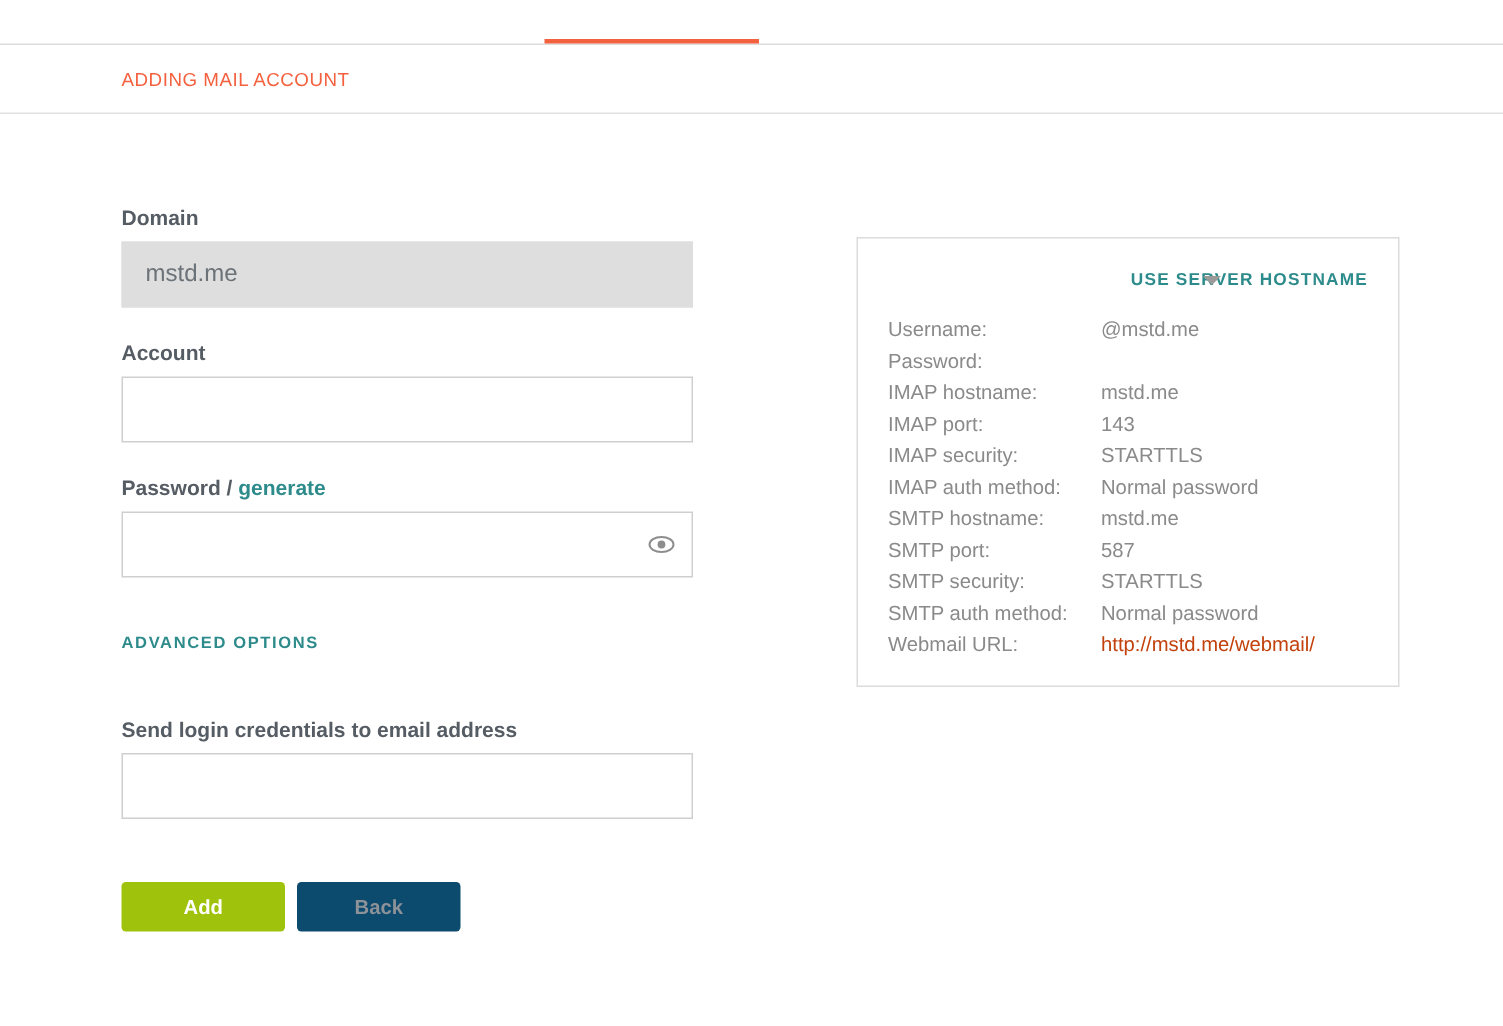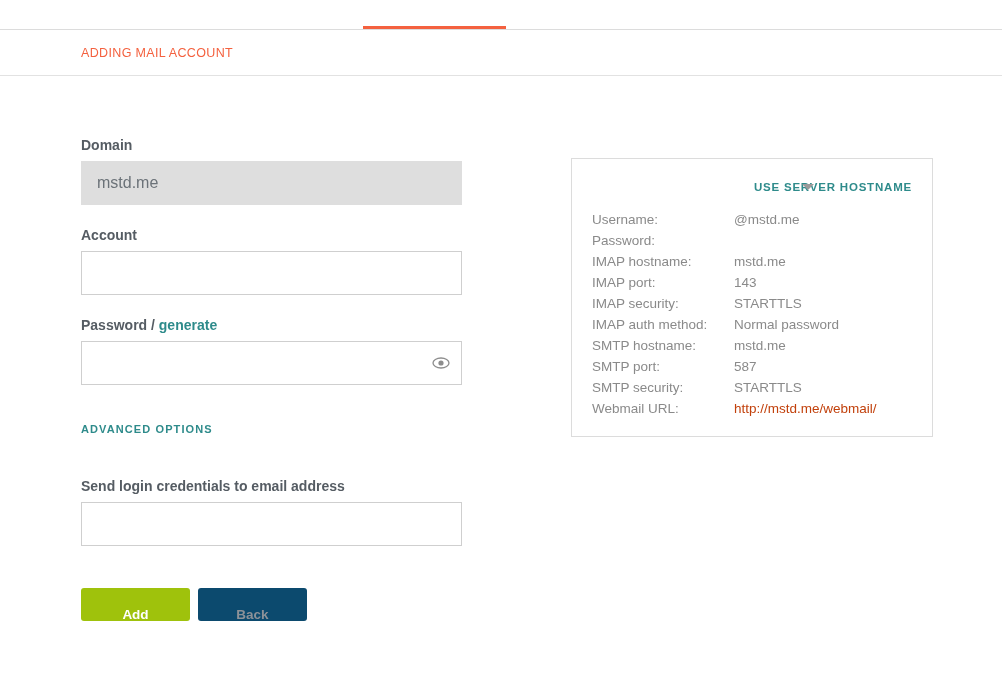--- a/index.html
+++ b/index.html
@@ -146,21 +146,21 @@
     box-sizing: border-box;
     height: 33px;
     line-height: 33px;
     border: none;
     border-radius: 3px;
     font-family: "Liberation Sans", sans-serif;
     font-size: 13.5px;
     font-weight: bold;
     text-align: center;
     cursor: pointer;
-    padding: 10px;
+    padding: 0;
   }
   .btn-primary {
     width: 109px;
     background: #9fc20c;
     color: #ffffff;
   }
   .btn-secondary {
     width: 109px;
     background: #0c4a6e;
     color: #8d9298;
@@ -318,20 +318,24 @@
           </tr>
           <tr>
             <td class="k">SMTP port:</td>
             <td class="v">587</td>
           </tr>
           <tr>
             <td class="k">SMTP security:</td>
             <td class="v">STARTTLS</td>
           </tr>
           <tr>
+            <td class="k">SMTP auth method:</td>
+            <td class="v">Normal password</td>
+          </tr>
+          <tr>
             <td class="k">Webmail URL:</td>
             <td class="v url">http://mstd.me/webmail/</td>
           </tr>
         </tbody>
     </table>
   </div>
 
 </div>
 
 </body></html>

